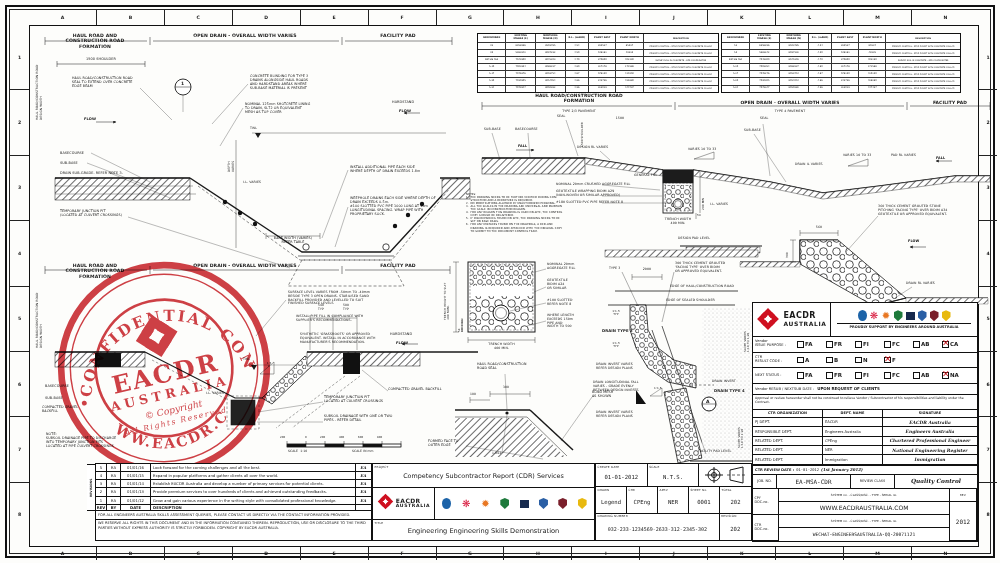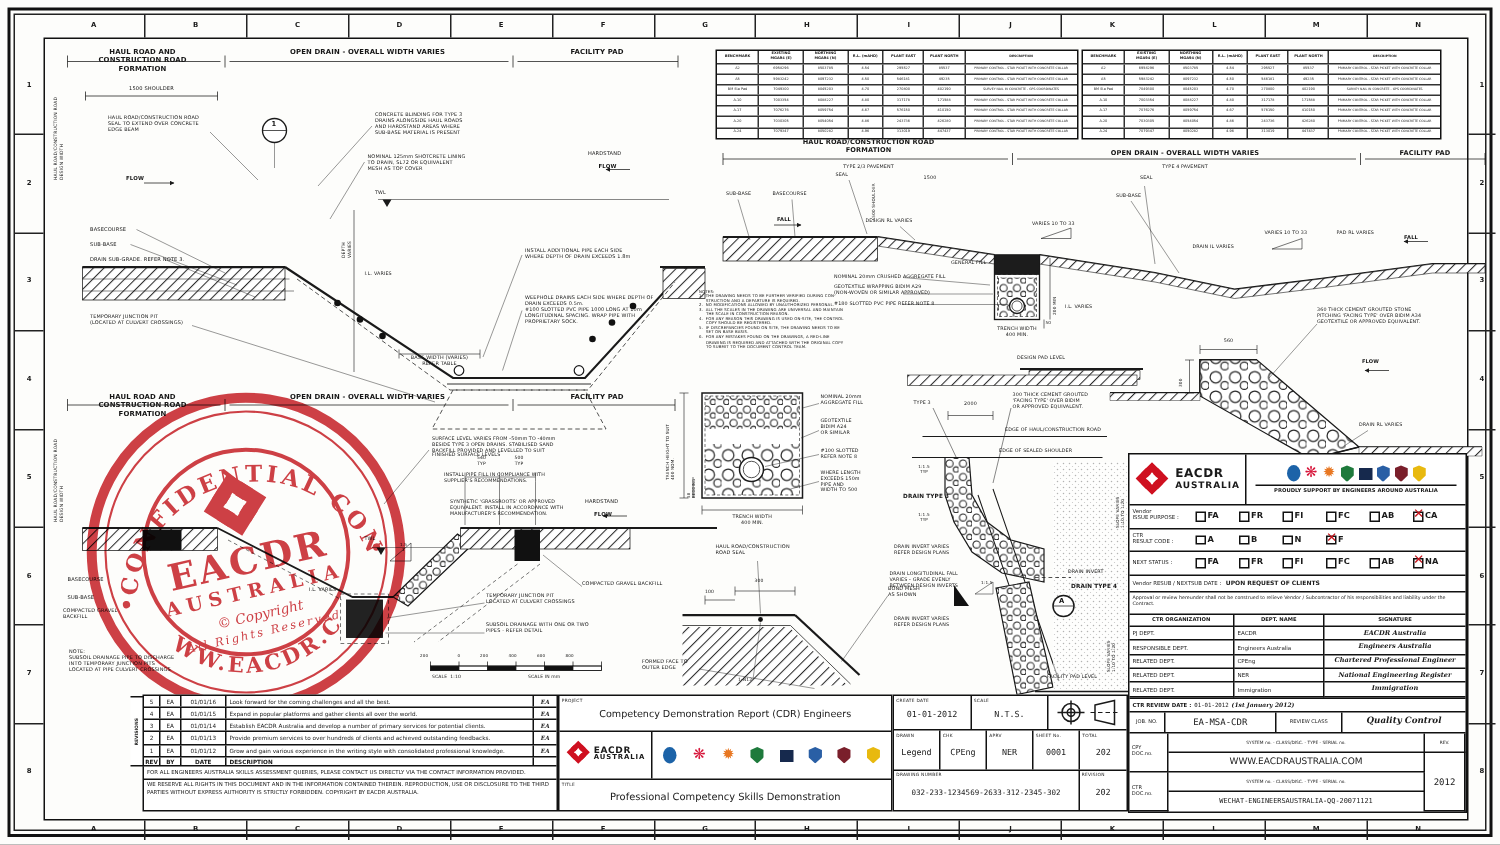--- a/index.html
+++ b/index.html
@@ -1019,21 +1019,21 @@
           <div class="rvc k4"></div>
         </div>
       </div>
     <div class="disc d1">FOR ALL ENGINEERS AUSTRALIA SKILLS ASSESSMENT QUERIES, PLEASE CONTACT US DIRECTLY VIA THE CONTACT INFORMATION PROVIDED.</div>
     <div class="disc d2">WE RESERVE ALL RIGHTS IN THIS DOCUMENT AND IN THE INFORMATION CONTAINED THEREIN. REPRODUCTION, USE OR DISCLOSURE TO THE THIRD PARTIES WITHOUT EXPRESS AUTHORITY IS STRICTLY FORBIDDEN. COPYRIGHT BY EACDR AUSTRALIA.</div>
   </div>
 
   <div class="blk" id="mid-block">
     <div class="mb-project">
       <span class="cap">PROJECT</span>
-      <div class="pv">Competency Demonstration Report (CDR) Engineers</div>
+      <div class="pv">Competency Subcontractor Report (CDR) Services</div>
     </div>
     <div class="mb-logos">
       <div class="mb-brand">
         <span id="logo-t"><svg width="17" height="17" viewBox="-22 -22 44 44">
               <g fill="#cf1020">
                 <path transform="rotate(0)" d="M0,-20 L13,-7 L5.5,-1.5 L0,-7.5 L-5.5,-1.5 L-13,-7 Z"></path>
                 <path transform="rotate(90)" d="M0,-20 L13,-7 L5.5,-1.5 L0,-7.5 L-5.5,-1.5 L-13,-7 Z"></path>
                 <path transform="rotate(180)" d="M0,-20 L13,-7 L5.5,-1.5 L0,-7.5 L-5.5,-1.5 L-13,-7 Z"></path>
                 <path transform="rotate(270)" d="M0,-20 L13,-7 L5.5,-1.5 L0,-7.5 L-5.5,-1.5 L-13,-7 Z"></path>
               </g>
@@ -1049,21 +1049,21 @@
           <span class="plogo" style="color: rgb(232, 119, 34);">✹</span>
           <span class="plogo" style="background: rgb(30, 122, 60); clip-path: polygon(50% 0px, 100% 18%, 100% 62%, 50% 100%, 0px 62%, 0px 18%);"></span>
           <span class="plogo" style="background: rgb(22, 41, 77); height: 8px;"></span>
           <span class="plogo" style="background: rgb(42, 95, 165); clip-path: polygon(50% 0px, 100% 18%, 100% 62%, 50% 100%, 0px 62%, 0px 18%);"></span>
           <span class="plogo" style="background: rgb(122, 31, 43); clip-path: polygon(50% 0px, 100% 18%, 100% 62%, 50% 100%, 0px 62%, 0px 18%);"></span>
           <span class="plogo" style="background: rgb(232, 185, 15); clip-path: polygon(50% 0px, 100% 18%, 100% 62%, 50% 100%, 0px 62%, 0px 18%);"></span>
         </div>
     </div>
     <div class="mb-title">
       <span class="cap">TITLE</span>
-      <div class="tv">Professional Competency Skills Demonstration</div>
+      <div class="tv">Engineering Engineering Skills Demonstration</div>
     </div>
   </div>
 
   <div class="blk" id="tb-right">
     <div class="trow tr-r1">
       <div class="tcell">
           <span class="cap">CREATE DATE</span>
           <div class="cv vmono">01-01-2012</div>
         </div>
       <div class="tcell">

